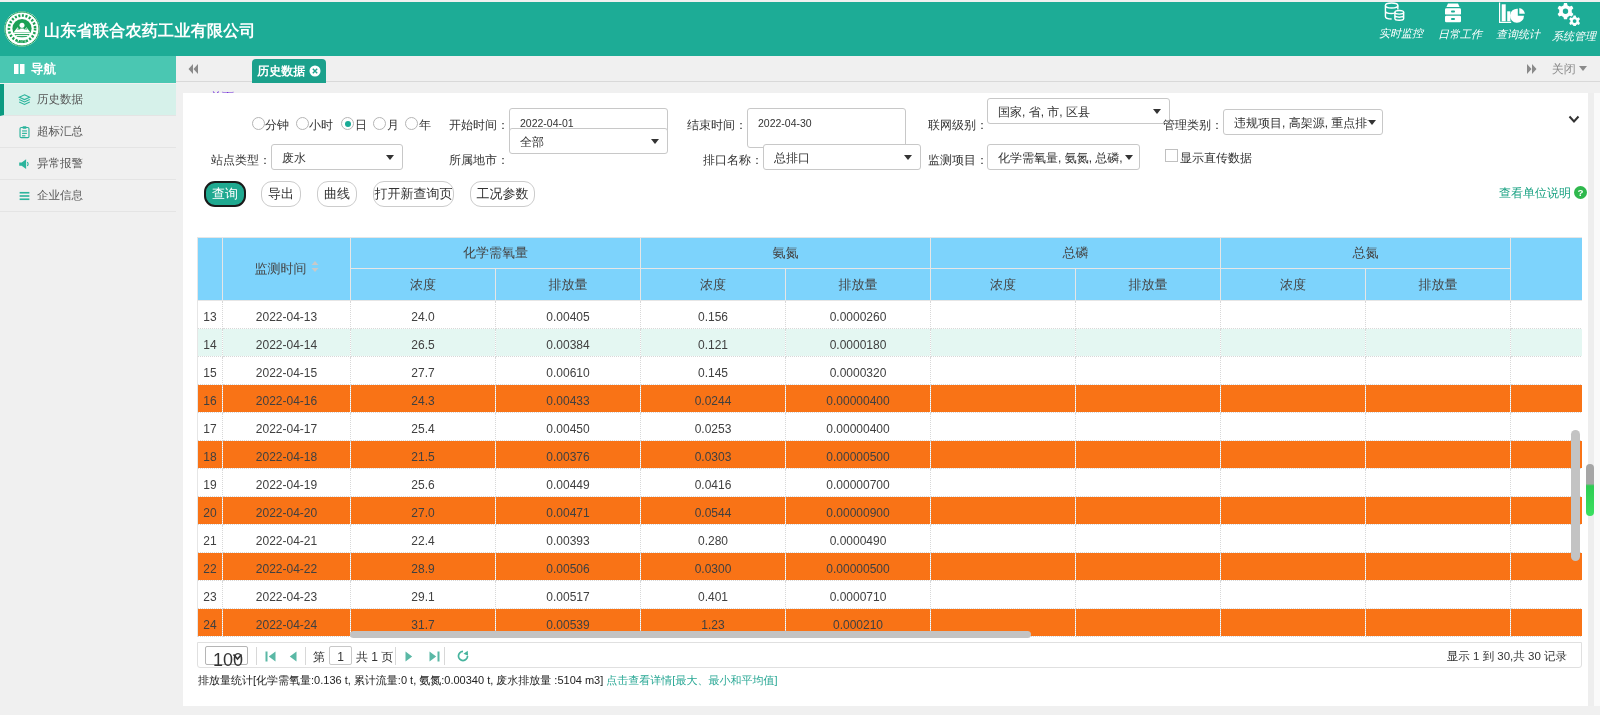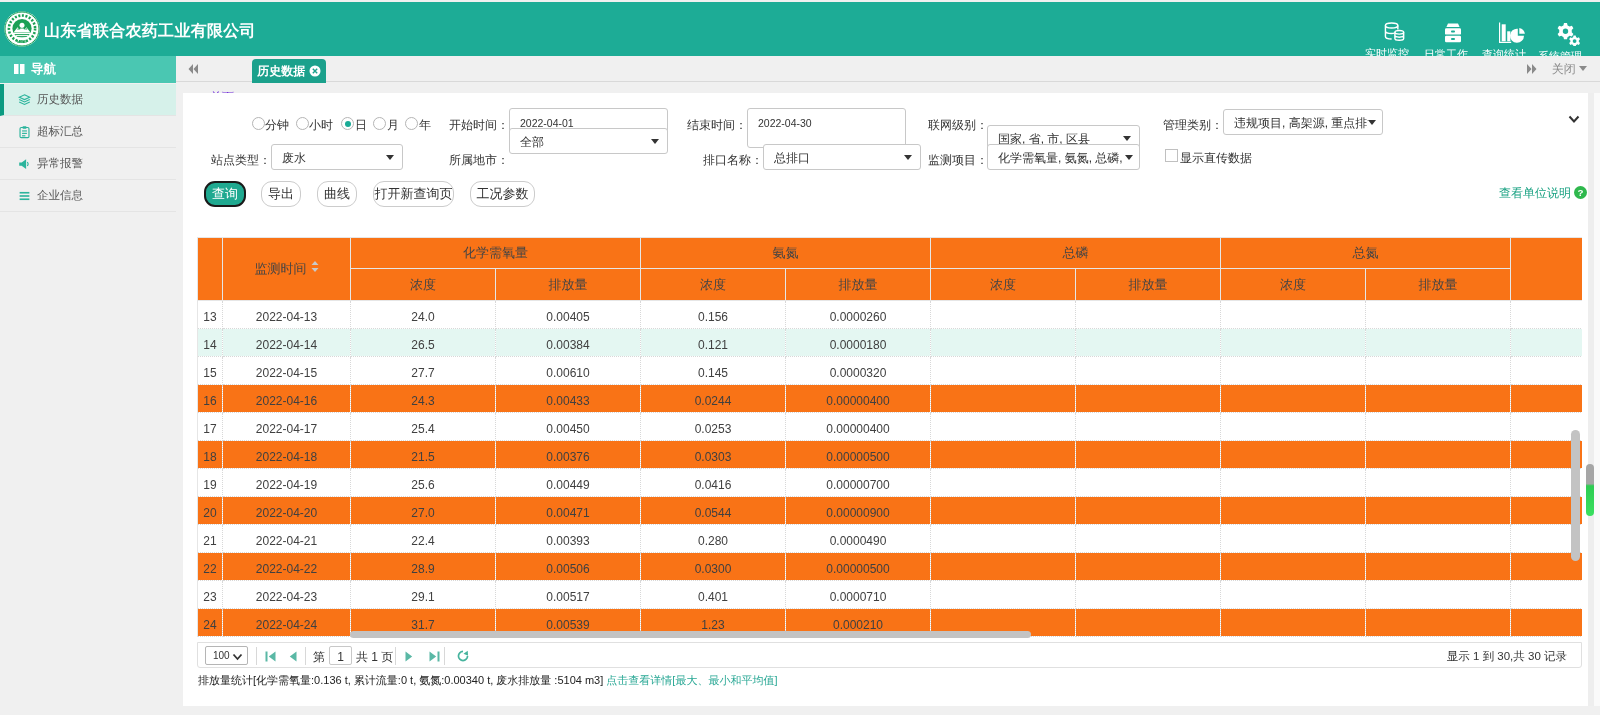--- a/index.html
+++ b/index.html
@@ -2,21 +2,21 @@
 <html><head>
 <meta charset="utf-8">
 <style>
 * { margin:0; padding:0; box-sizing:border-box; }
 html,body { width:1600px; height:715px; overflow:hidden; font-family:"Liberation Sans",sans-serif; background:#f0f0f0; }
 
 
 #header { position:absolute; left:0; top:2px; width:1600px; height:54px; background:#1dac96; }
 #logo { position:absolute; left:4px; top:9px; width:36px; height:36px; }
 #title { position:absolute; left:44px; top:19px; color:#fff; font-size:16px; font-weight:bold; letter-spacing:0.3px; }
-.navitem { position:absolute; top:20px; width:58px; text-align:left; color:#fff; }
+.navitem { position:absolute; top:0; width:58px; text-align:right; color:#fff;font-style:italic; }
 .navitem svg { display:block; margin:0 auto; }
 .navitem .lbl { font-size:11px; margin-top:3px; white-space:nowrap; }
 
 
 #sidebar { position:absolute; left:0; top:56px; width:176px; height:659px; background:#f0f0f0; }
 #navhead { position:absolute; left:0; top:0; width:176px; height:27px; background:#4ac7b2; color:#fff; font-size:12.5px; font-weight:bold; line-height:27px; }
 #navhead .ic { display:inline-block; vertical-align:-1px; margin:0 6px 0 14px; }
 .mitem { position:absolute; left:0; width:176px; height:32px; line-height:31px; font-size:11.5px; color:#555; border-bottom:1px solid #e4e4e4; }
 .mitem .mic { position:absolute; left:18px; top:9px; width:13px; height:14px; }
 .mitem .mtx { position:absolute; left:37px; }
@@ -49,21 +49,21 @@
 .radio.on::after { content:""; position:absolute; left:2.5px; top:2.5px; width:6px; height:6px; border-radius:50%; background:#1aab96; }
 .rlabel { position:absolute; font-size:12px; color:#333; white-space:nowrap; }
 .btn { position:absolute; top:93px; height:26px; border:1px solid #ccc; border-radius:11px; background:#fff; font-size:13px; color:#333; text-align:center; line-height:24px; }
 #btnq { background:#1fa990; color:#fff; border:2px solid #1a1a1a; line-height:22px; }
 #unitlink { position:absolute; font-size:12px; color:#17a181; white-space:nowrap; }
 
 
 #tablewrap { position:absolute; left:20px; top:149px; width:1385px; height:404px; overflow:hidden; }
 table { border-collapse:collapse; table-layout:fixed; width:1385px; }
 th,td { font-weight:normal; font-size:12px; color:#404040; text-align:center; overflow:hidden; white-space:nowrap; }
-thead th { background:#f97316; border:1px solid #e6e6e6; color:#444; font-size:13px; }
+thead th { background:#7dd3fc; border:1px solid #e6e6e6; color:#444; font-size:13px; }
 thead tr.g th { height:31px; }
 thead tr.s th { height:32px; }
 tbody td { height:28px; padding-top:4px; border-bottom:1px dotted #d8d8d8; border-right:1px dotted #d8d8d8; }
 tbody td:first-child { border-left:1px solid #e6e6e6; }
 tbody tr.alt td { background:#f97316; }
 tbody tr.hl td { background:#e4f7f2; }
 .sorticon { display:inline-block; vertical-align:1px; margin-left:4px; }
 
 
 #pager { position:absolute; left:20px; top:554px; width:1385px; height:26px; border:1px solid #e0e0e0; border-radius:0 0 3px 3px; background:#fff; font-size:12px; color:#333; }
@@ -218,21 +218,21 @@
     <div class="rlabel" style="left:242px;top:29px">年</div>
   <div class="flabel" style="left:272px;top:29px">开始时间：</div>
   <div class="fbox date" style="left:332px;top:20px;width:159px">
       <span class="tx">2022-04-01</span>
     </div>
   <div class="flabel" style="left:510px;top:29px">结束时间：</div>
   <div class="fbox date" style="left:570px;top:20px;width:159px">
       <span class="tx">2022-04-30</span>
     </div>
   <div class="flabel" style="left:751px;top:29px">联网级别：</div>
-  <div class="fbox" style="left:810px;top:37px;width:153px">
+  <div class="fbox" style="left:810px;top:10px;width:183px">
       <span class="tx">国家, 省, 市, 区县</span>
       <span class="caret"></span>
     </div>
   <div class="flabel" style="left:986px;top:29px">管理类别：</div>
   <div class="fbox" style="left:1046px;top:21px;width:160px">
       <span class="tx" style="right:14px">违规项目, 高架源, 重点排污</span>
       <span class="caret" style="right:6px"></span>
     </div>
   <svg style="position:absolute;left:1391px;top:27px" width="12" height="9" viewBox="0 0 12 9">
       <path d="M1.5 1.5 L6 6.5 L10.5 1.5" fill="none" stroke="#333" stroke-width="2"></path>
@@ -469,21 +469,21 @@
           </tr>
       </tbody>
     </table>
   </div>
 
   <div id="hthumb"></div>
   <div id="vthumb"></div>
 
   <div id="pager">
     <div class="fbox" style="left:7px;top:3px;width:43px;height:19px;border-radius:2px;border-color:#b5b5b5">
-        <span class="tx" style="left:7px;top:3px;font-size:10px">100</span>
+        <span class="tx" style="left:7px;top:3px;font-size:18px">100</span>
         <svg style="position:absolute;right:4px;top:6px" width="11" height="8" viewBox="0 0 11 8">
           <path d="M1.5 1.5 L5.5 6 L9.5 1.5" fill="none" stroke="#333" stroke-width="1.8"></path>
         </svg>
       </div>
     <div class="sep" style="left:58px"></div>
     <svg style="position:absolute;left:67px;top:8px" width="11" height="11" viewBox="0 0 11 11">
         <rect x="0.5" y="0.5" width="2" height="10" class="parr"></rect>
         <path d="M10.5 0.5 L3.8 5.5 L10.5 10.5 Z" class="parr"></path>
       </svg>
     <svg style="position:absolute;left:91px;top:8px" width="8" height="11" viewBox="0 0 8 11">

